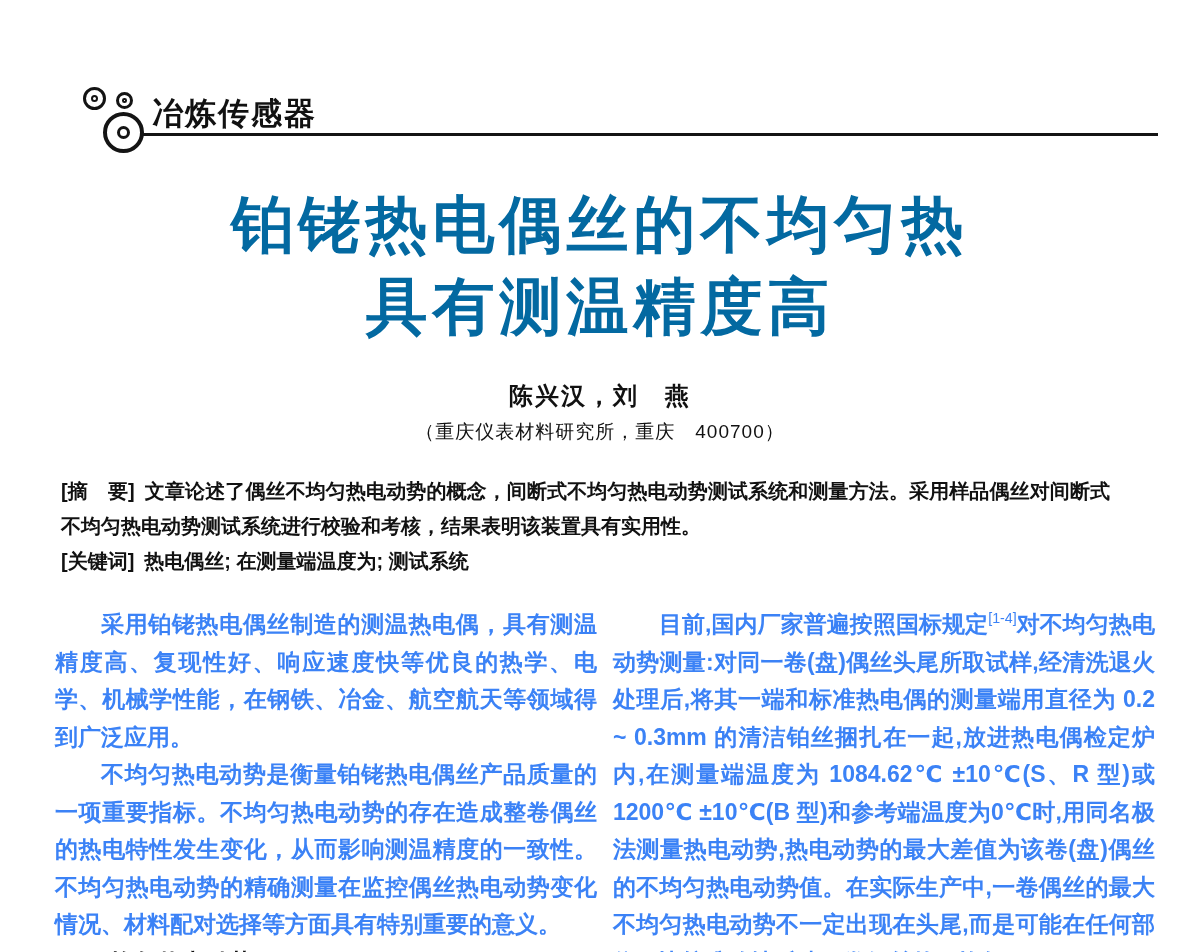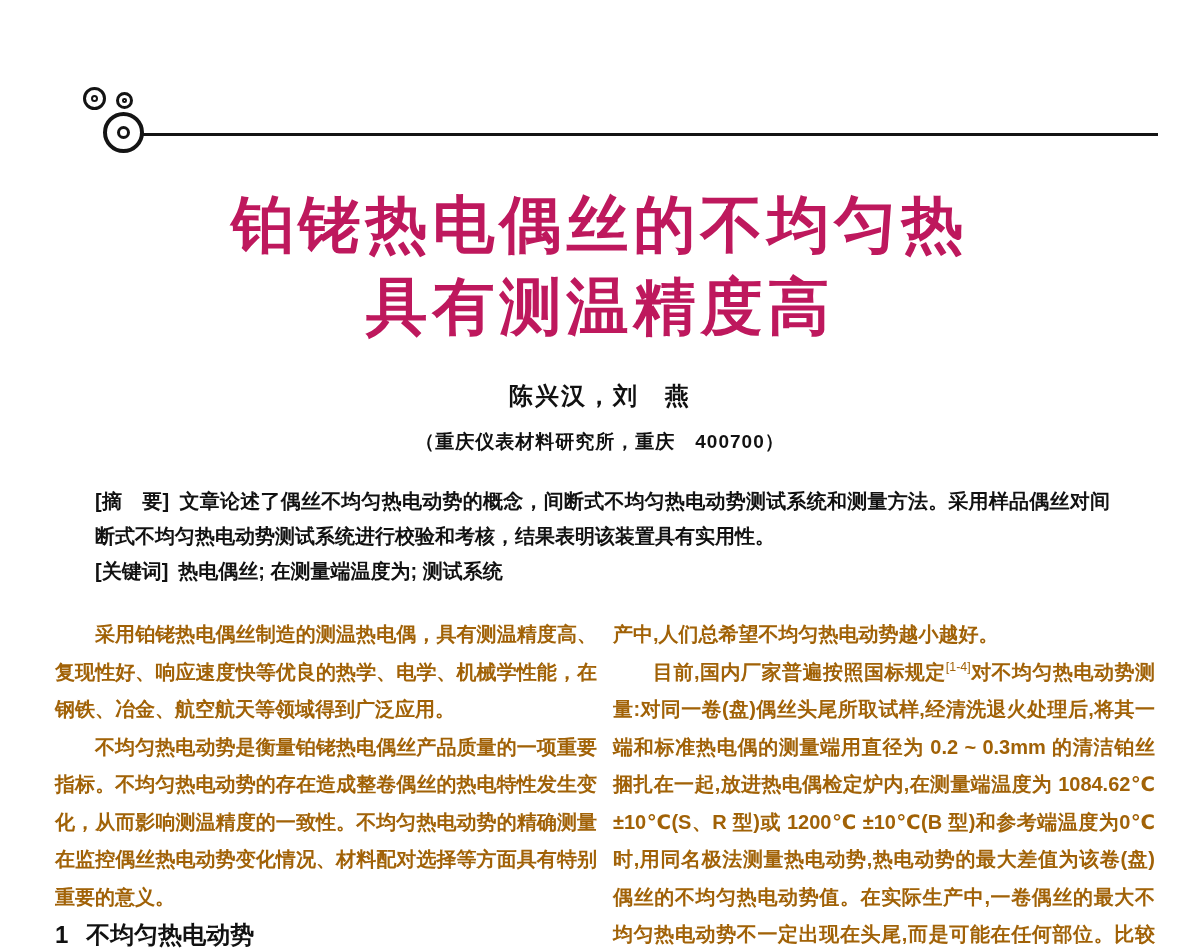--- a/index.html
+++ b/index.html
@@ -44,53 +44,53 @@
     position: absolute; left: 141px; right: 42px; top: 133px;
     height: 3px; background: #141414; border: 0;
   }
 
   
   .article-title {
     margin-top: 34px;
     text-align: center;
     font-size: 62px; line-height: 82px;
     font-weight: 900; letter-spacing: 5px;
-    color: #be185d;
+    color: #0369a1;
   }
   .authors {
     margin-top: 32px; text-align: center;
     font-size: 24px; font-weight: 800; letter-spacing: 2px;
   }
   .affiliation {
-    margin-top: 17px; text-align: center;
-    font-size: 19px; font-weight: 700; letter-spacing: 1px;
+    margin-top: 7px; text-align: center;
+    font-size: 19px; font-weight: 400; letter-spacing: 1px;
   }
 
   
   .abstract-block {
-    margin: 29px 90px 0 95px;
+    margin: 29px 90px 0 61px;
     font-size: 20px; line-height: 35px;
     font-weight: 600;
     text-align: justify;
   }
   .abstract-label, .keywords-label { font-weight: 800; margin-right: 10px; }
 
   
   .columns {
     display: flex;
     margin: 27px 45px 0 55px;
     gap: 16px;
   }
   .col { width: 542px; }
   .col p {
-    font-size: 20px; line-height: 37.5px;
+    font-size: 23px; line-height: 37.5px;
     font-weight: 600;
     text-align: justify;
     text-indent: 2em;
-    color: #a16207;
+    color: #3b82f6;
   }
   .col p.no-indent { text-indent: 0; }
   .section-heading {
     font-size: 24px; line-height: 37.5px;
     font-weight: 800;
   }
   .section-heading .sec-no { margin-right: 18px; }
   sup.ref {
     font-size: 0.62em;
     vertical-align: super;
@@ -108,20 +108,21 @@
       <div class="ring ring-a">
         <div class="ring-inner"></div>
       </div>
       <div class="ring ring-b">
         <div class="ring-inner"></div>
       </div>
       <div class="ring ring-c">
         <div class="ring-inner"></div>
       </div>
     </div>
+    <span class="logo-text">冶炼传感器</span>
     <div class="header-rule"></div>
   </header>
 
   <h1 class="article-title">
     <span>铂铑热电偶丝的不均匀热</span><br>
     <span>具有测温精度高</span>
   </h1>
 
   <div class="authors">陈兴汉，刘　燕</div>
   <div class="affiliation">（重庆仪表材料研究所，重庆　400700）</div>
@@ -138,20 +139,19 @@
   <div class="columns">
     <div class="col">
       <p>采用铂铑热电偶丝制造的测温热电偶，具有测温精度高、复现性好、响应速度快等优良的热学、电学、机械学性能，在钢铁、冶金、航空航天等领域得到广泛应用。</p>
       <p>不均匀热电动势是衡量铂铑热电偶丝产品质量的一项重要指标。不均匀热电动势的存在造成整卷偶丝的热电特性发生变化，从而影响测温精度的一致性。不均匀热电动势的精确测量在监控偶丝热电动势变化情况、材料配对选择等方面具有特别重要的意义。</p>
       <h2 class="section-heading">
         <span class="sec-no">1</span><span>不均匀热电动势</span>
       </h2>
 
     </div>
     <div class="col">
-      <p class="no-indent">产中,人们总希望不均匀热电动势越小越好。</p>
       <p>
         <span>目前,国内厂家普遍按照国标规定</span><sup class="ref">[1-4]</sup><span>对不均匀热电动势测量:对同一卷(盘)偶丝头尾所取试样,经清洗退火处理后,将其一端和标准热电偶的测量端用直径为 0.2 ~ 0.3mm 的清洁铂丝捆扎在一起,放进热电偶检定炉内,在测量端温度为 1084.62℃ ±10℃(S、R 型)或 1200℃ ±10℃(B 型)和参考端温度为0℃时,用同名极法测量热电动势,热电动势的最大差值为该卷(盘)偶丝的不均匀热电动势值。在实际生产中,一卷偶丝的最大不均匀热电动势不一定出现在头尾,而是可能在任何部位。比较准确地反映一卷偶丝的不均匀</span>
       </p>
     </div>
   </div>
 
 </div>
 
 </body></html>

